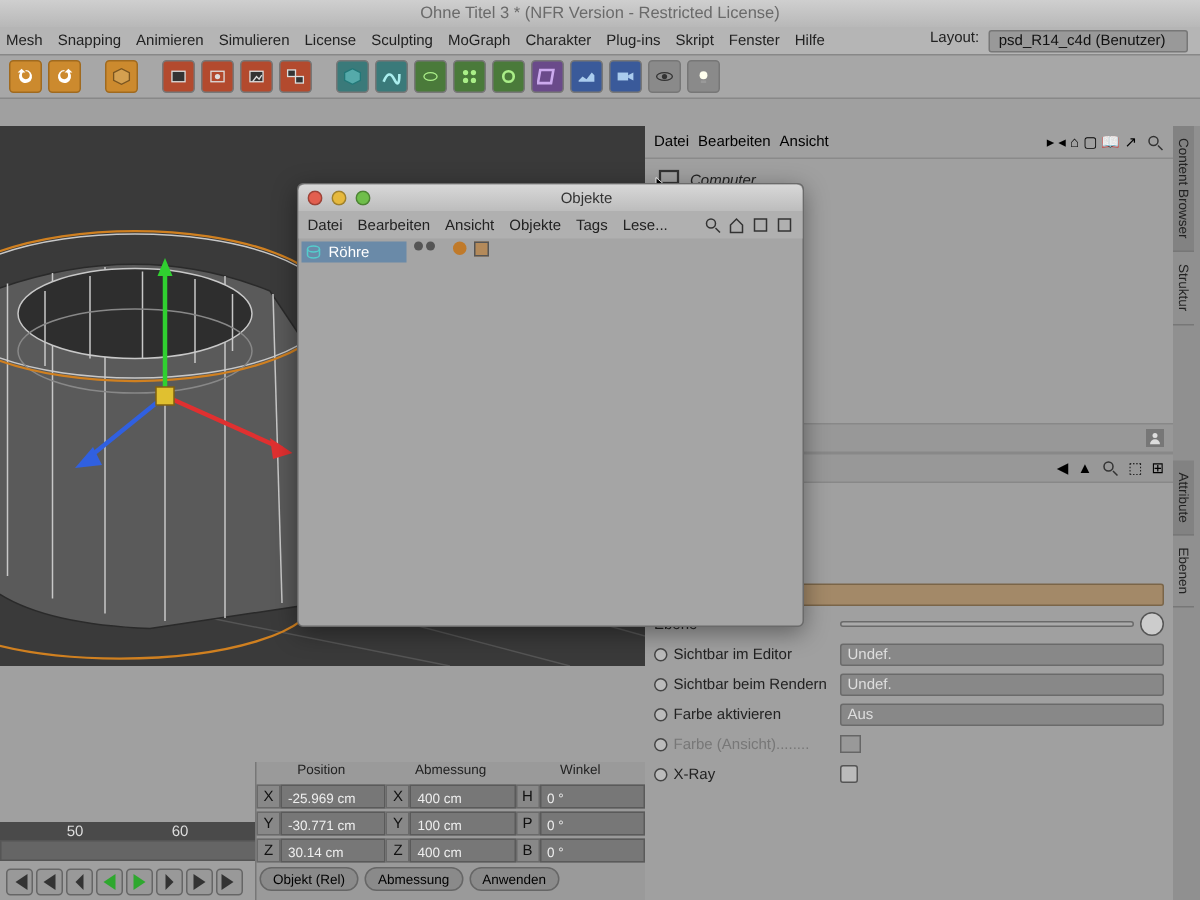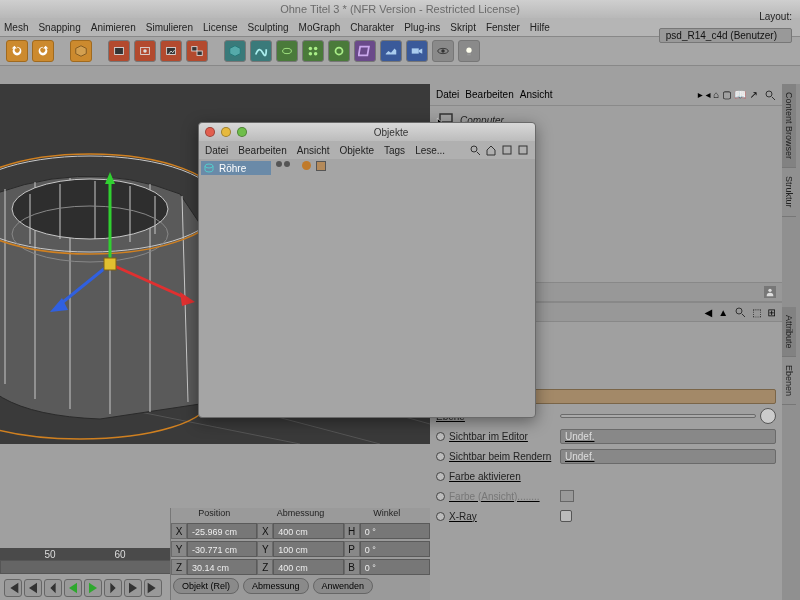--- a/index.html
+++ b/index.html
@@ -1,21 +1,21 @@
 <!DOCTYPE html>
 <html><head>
 <meta charset="utf-8">
 <style>
 * { margin: 0; padding: 0; box-sizing: border-box; font-family: "Lucida Grande", Arial, sans-serif; font-size: 10px; }
 body { background: #a0a0a0; width: 800px; height: 600px; overflow: hidden; position: relative; }
 
 .titlebar { height: 18px; background: linear-gradient(#cfcfcf,#b8b8b8); text-align: center; line-height: 18px; color: #6a6a6a; font-size: 11px; }
 .menubar { height: 18px; background: #b5b5b5; display: flex; align-items: center; padding-left: 4px; gap: 10px; color: #222; }
 .menubar span { font-size: 10px; cursor: default; }
-.menubar .right { margin-left: auto; display: flex; align-items: flex-end; gap: 6px; padding-right: 8px; flex-direction: column; }
+.menubar .right { margin-left: auto; display: flex; align-items: flex-start; gap: 6px; padding-right: 8px; }
 .layout-dd { background: #999; border: 1px solid #777; padding: 1px 14px 1px 6px; font-size: 10px; color: #111; border-radius: 2px; }
 
 .iconrow { height: 30px; background: #a7a7a7; display: flex; align-items: center; gap: 4px; padding: 0 6px; border-top: 1px solid #888; border-bottom: 1px solid #888; }
 .tbtn { width: 22px; height: 22px; border-radius: 3px; display: flex; align-items: center; justify-content: center; background: #989898; border: 1px solid #777; }
 .tbtn.orange { background: #cc8a2e; border-color: #a06a1f; }
 .tbtn.red { background: #b34a2e; }
 .tbtn.teal { background: #3a7a7a; }
 .tbtn.green { background: #4a7a3a; }
 .tbtn.blue { background: #3a5a9a; }
 .tbtn.purple { background: #6a4a8a; }
@@ -35,21 +35,21 @@
 .pbtn { width: 18px; height: 18px; border: 1px solid #666; border-radius: 3px; display: flex; align-items: center; justify-content: center; background: #999; }
 .pbtn.play svg { fill: #2ea82e; }
 .pbtn.rec { background: #7a2a2a; }
 
 .rightpanel { position: absolute; right: 18px; top: 0; width: 352px; bottom: 0; background: #a0a0a0; }
 .rp-row { height: 22px; display: flex; align-items: center; gap: 6px; padding: 0 6px; border-bottom: 1px solid #8a8a8a; }
 .rp-tree { padding: 4px 8px; font-style: italic; }
 .rp-item { display: flex; align-items: center; gap: 6px; padding: 2px 0; color: #222; }
 .rp-item svg { width: 16px; height: 16px; }
 .attr-head { height: 20px; display: flex; align-items: center; gap: 6px; padding: 0 6px; background: #989898; border-top: 1px solid #888; border-bottom: 1px solid #888; }
-.attr-row { height: 20px; display: flex; align-items: center; padding: 0 6px; gap: 4px; text-decoration: underline; }
+.attr-row { height: 20px; display: flex; align-items: center; padding: 0 6px; gap: 4px; }
 .attr-row .lbl { width: 120px; color: #222; display: flex; align-items: center; gap: 4px; }
 .radio { width: 9px; height: 9px; border-radius: 50%; border: 1px solid #444; background: #bbb; display: inline-block; }
 .attr-dd { flex: 1; background: #888; color: #ddd; border: 1px solid #6a6a6a; padding: 1px 4px; border-radius: 2px; font-size: 10px; }
 .name-field { flex: 1; background: #a38968; border: 1px solid #7a6548; padding: 1px 4px; color: #fff; font-size: 10px; border-radius: 2px; }
 .tab-btn { padding: 2px 8px; background: #9a9a9a; border: 1px solid #7a7a7a; border-radius: 3px; font-size: 9px; color: #222; }
 
 .sidetabs { position: absolute; right: 0; top: 0; width: 18px; bottom: 0; background: #909090; }
 .stab { writing-mode: vertical-rl; padding: 8px 2px; font-size: 9px; color: #222; border-bottom: 1px solid #777; text-align: center; }
 
 .coords { position: absolute; right: 370px; bottom: 0; width: 260px; height: 92px; background: #9a9a9a; border-left: 1px solid #777; }
@@ -494,20 +494,21 @@
           <span class="radio"></span>
           <span>Sichtbar beim Rendern</span>
         </span>
       <div class="attr-dd">Undef.</div>
     </div>
     <div class="attr-row">
       <span class="lbl">
           <span class="radio"></span>
           <span>Farbe aktivieren</span>
         </span>
+      <div class="attr-dd">Aus</div>
     </div>
     <div class="attr-row">
       <span class="lbl" style="color:#777">
           <span class="radio"></span>
           <span>Farbe (Ansicht)........</span>
         </span>
       <span style="width:14px;height:12px;background:#999;border:1px solid #666"></span>
     </div>
     <div class="attr-row">
       <span class="lbl">

